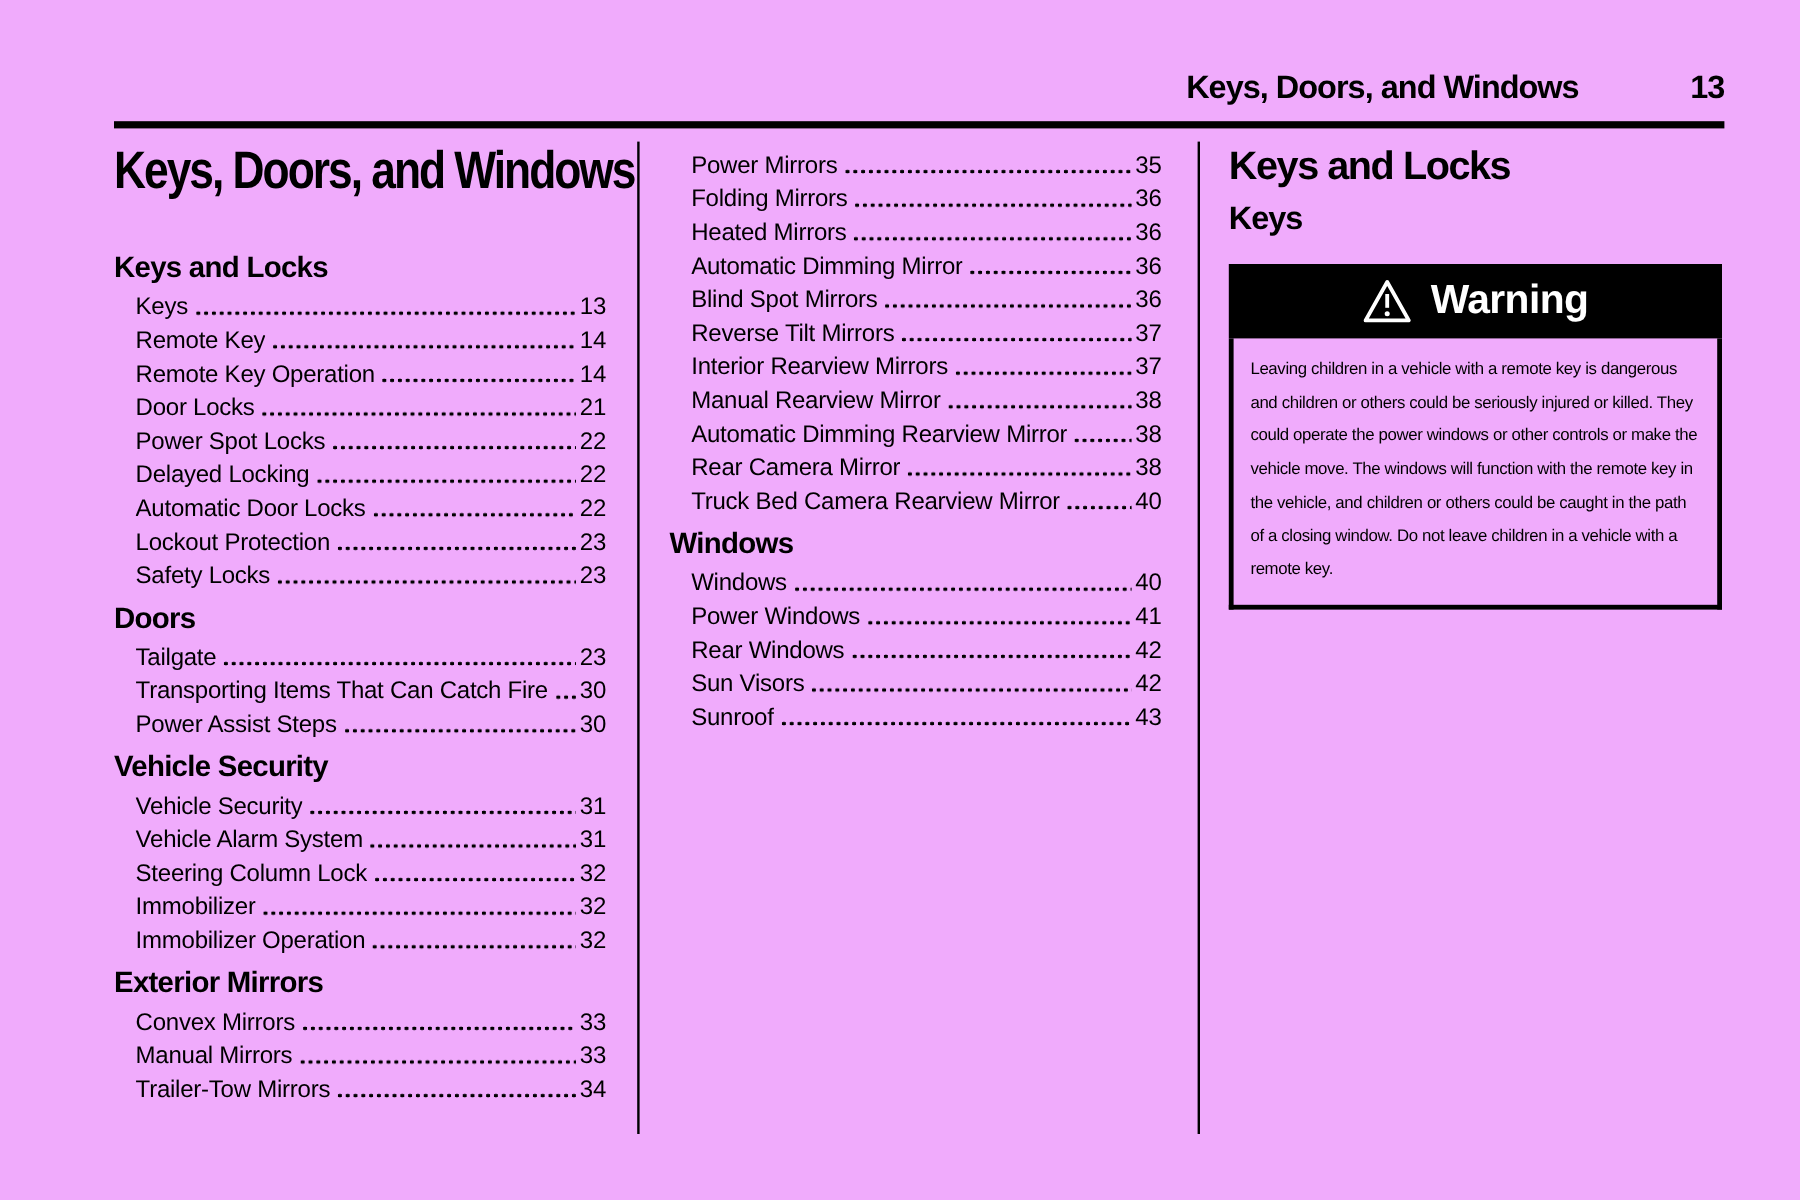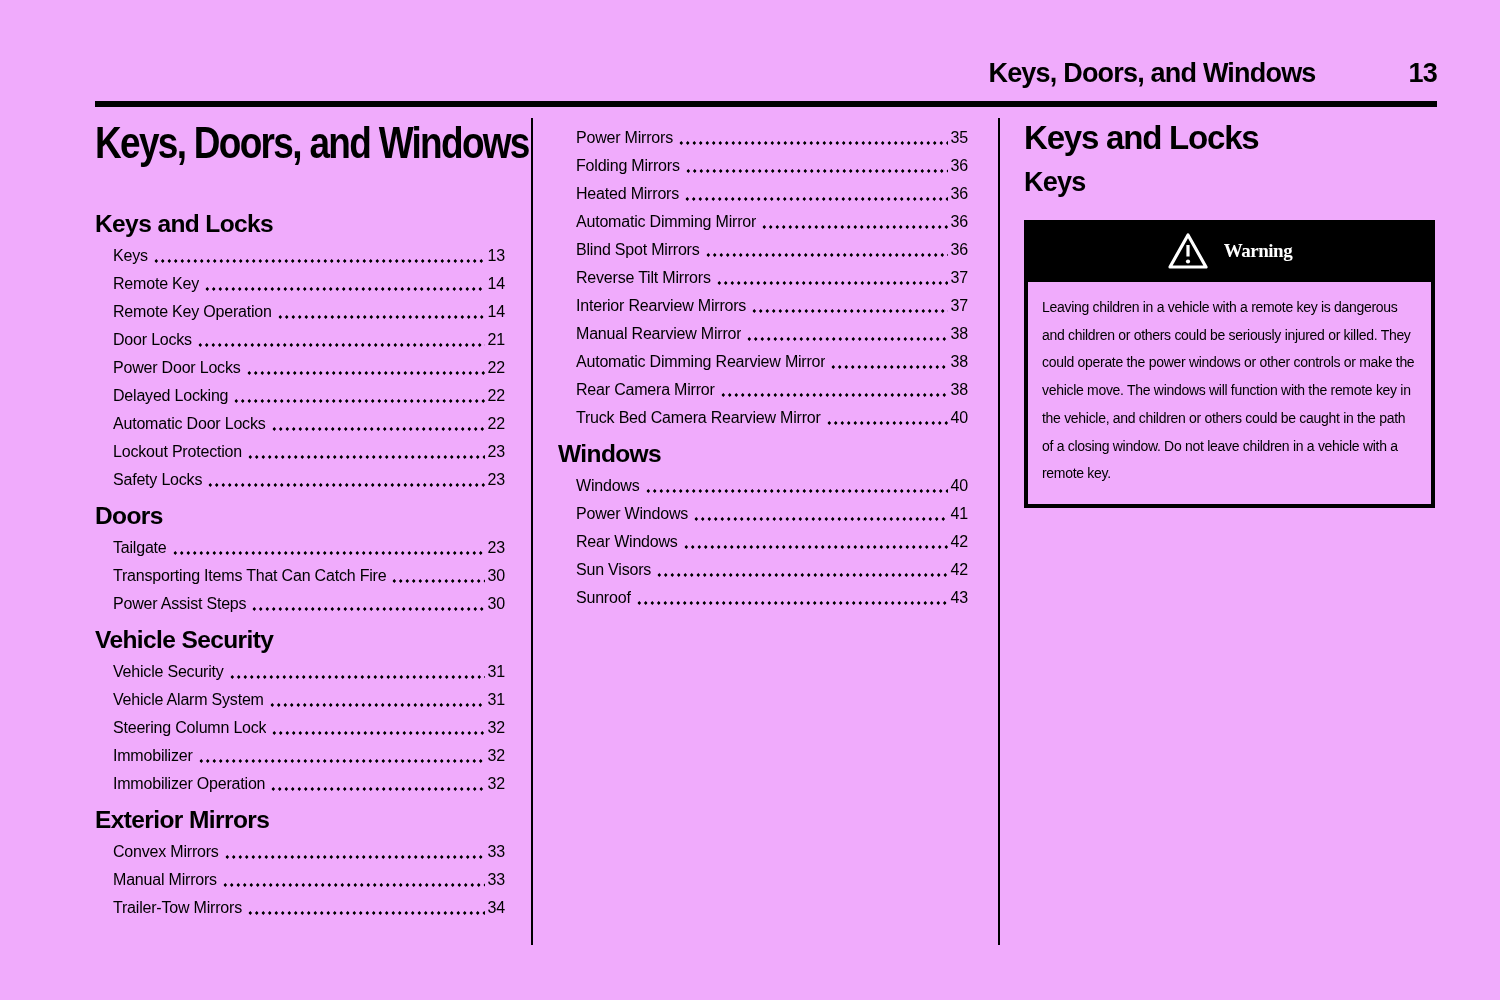--- a/index.html
+++ b/index.html
@@ -57,56 +57,56 @@
 
   
   .toc-heading {
     font-size: 24.5px; font-weight: bold; letter-spacing: -0.6px;
     line-height: 28px;
     margin: 8px 0 4px 0;
   }
   .toc-section:first-child .toc-heading { margin-top: 0; }
   .toc-items { padding-left: 18px; }
   .toc-entry {
-    display: flex; align-items: flex-end;
-    font-size: 16px; letter-spacing: -0.2px;
+    display: flex; align-items: flex-start;
+    font-size: 20px; letter-spacing: -0.2px;
     line-height: 28px; height: 28px;
     white-space: nowrap;
   }
   .toc-label { flex: 0 1 auto; overflow: hidden; }
   .toc-dots {
     flex: 1 1 6px; min-width: 6px;
     align-self: flex-end;
     height: 4px; margin: 0 3px 7px 5px;
     background-image: radial-gradient(circle, #000 1.5px, transparent 1.7px);
     background-size: 6.5px 4px;
     background-position: left bottom;
     background-repeat: repeat-x;
   }
-  .toc-page { flex: 0 0 auto; margin-top: 48px; }
+  .toc-page { flex: 0 0 auto; }
 
   
   .article-heading {
     font-size: 33px; font-weight: bold; letter-spacing: -1.2px;
     line-height: 1.1; margin: 2px 0 12px 0;
   }
   .article-subheading {
     font-size: 27px; font-weight: bold; letter-spacing: -0.8px;
     line-height: 1.1; margin: 0 0 22px 0;
   }
 
   .warning-box { width: 411px; }
   .warning-header {
     background: #000; color: #fff;
     height: 62px;
     display: flex; align-items: center; justify-content: center;
     gap: 15px;
   }
   .warning-title {
-    font-size: 19px; font-weight: bold; letter-spacing: -0.5px; font-family: Liberation Serif, serif;
+    font-size: 34px; font-weight: bold; letter-spacing: -0.5px;
   }
   .warning-icon { display: inline-flex; }
   .warning-body {
     border: 4px solid #000; border-top: none;
     padding: 12px 12px 16px 14px;
     font-size: 14px; letter-spacing: -0.3px;
     line-height: 27.7px;
   }
 </style>
 </head>
@@ -149,21 +149,21 @@
                 </div>
 
 
                 <div class="toc-entry">
                   <span class="toc-label">Door Locks</span>
                   <span class="toc-dots"></span>
                   <span class="toc-page">21</span>
                 </div>
 
                 <div class="toc-entry">
-                  <span class="toc-label">Power Door Locks</span>
+                  <span class="toc-label">Power Spot Locks</span>
                   <span class="toc-dots"></span>
                   <span class="toc-page">22</span>
                 </div>
 
                 <div class="toc-entry">
                   <span class="toc-label">Delayed Locking</span>
                   <span class="toc-dots"></span>
                   <span class="toc-page">22</span>
                 </div>
 

